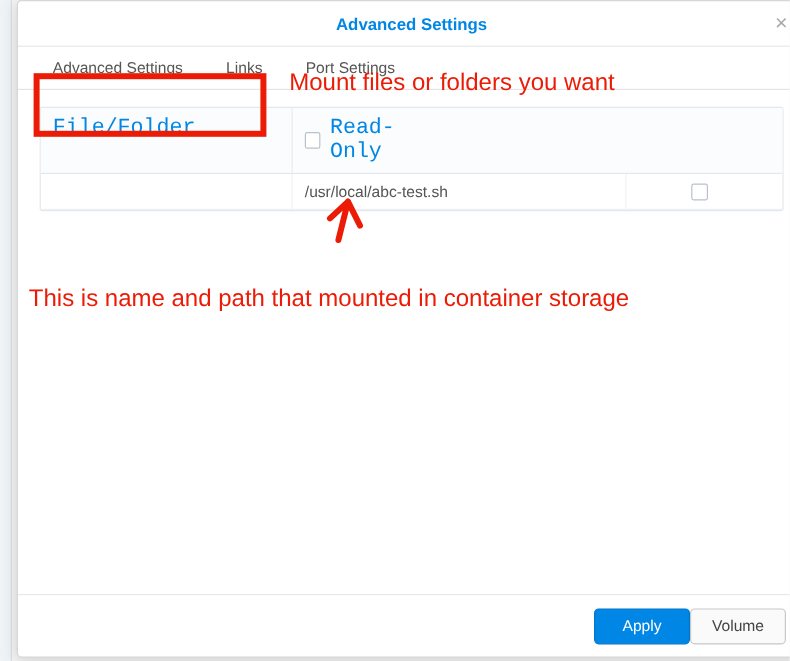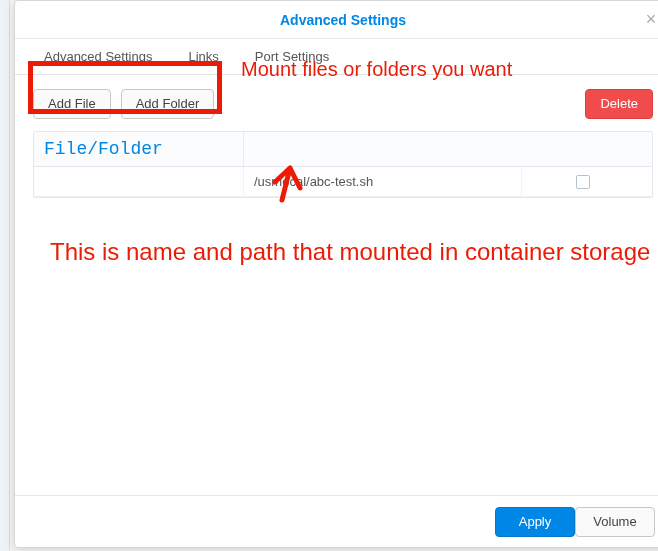--- a/index.html
+++ b/index.html
@@ -185,29 +185,28 @@
     <button class="dlg-close">×</button>
   </div>
 
   <div class="tabs">
     <div class="tab">Advanced Settings</div>
     <div class="tab">Links</div>
     <div class="tab">Port Settings</div>
   </div>
 
   <div class="body">
-    <div class="toolbar">
-      <button class="btn">Add File</button>
-      <button class="btn">Add Folder</button>
-      <button class="btn btn-danger">Delete</button>
-    </div>
 
     <div class="grid">
       <div class="grid-header">
         <div class="col-file">File/Folder</div>
+        <div class="col-ro">
+          <span class="chk"></span>
+          <span>Read-Only</span>
+        </div>
       </div>
       <div class="grid-row">
         <div class="col-file"></div>
         <div class="col-mount">/usr/local/abc-test.sh</div>
         <div class="col-ro col-ro-cell">
           <span class="chk"></span>
         </div>
       </div>
     </div>
   </div>
@@ -217,14 +216,14 @@
     <button class="btn">Volume</button>
   </div>
 </div>
 
 <div class="anno">
   <div class="anno-box" style="left:28px; top:61px; width:194px; height:53px;"></div>
   <div class="anno-text" style="left:241px; top:58px; font-size:20px;">Mount files or folders you want</div>
   <svg width="658" height="551" style="position:absolute;left:0;top:0">
     <path d="M 290 168 L 282 200 M 290 168 L 275 182 M 290 168 L 300 188" stroke="#ec1b05" stroke-width="5" fill="none" stroke-linecap="round" stroke-linejoin="round"></path>
   </svg>
-  <div class="anno-text" style="left:50px; top:238px; font-size:24px;">This is name and path that mounted in container storage</div>
+  <div class="anno-text" style="left:24px; top:238px; font-size:20px;">This is name and path that mounted in container storage</div>
 </div>
 
 </body></html>

